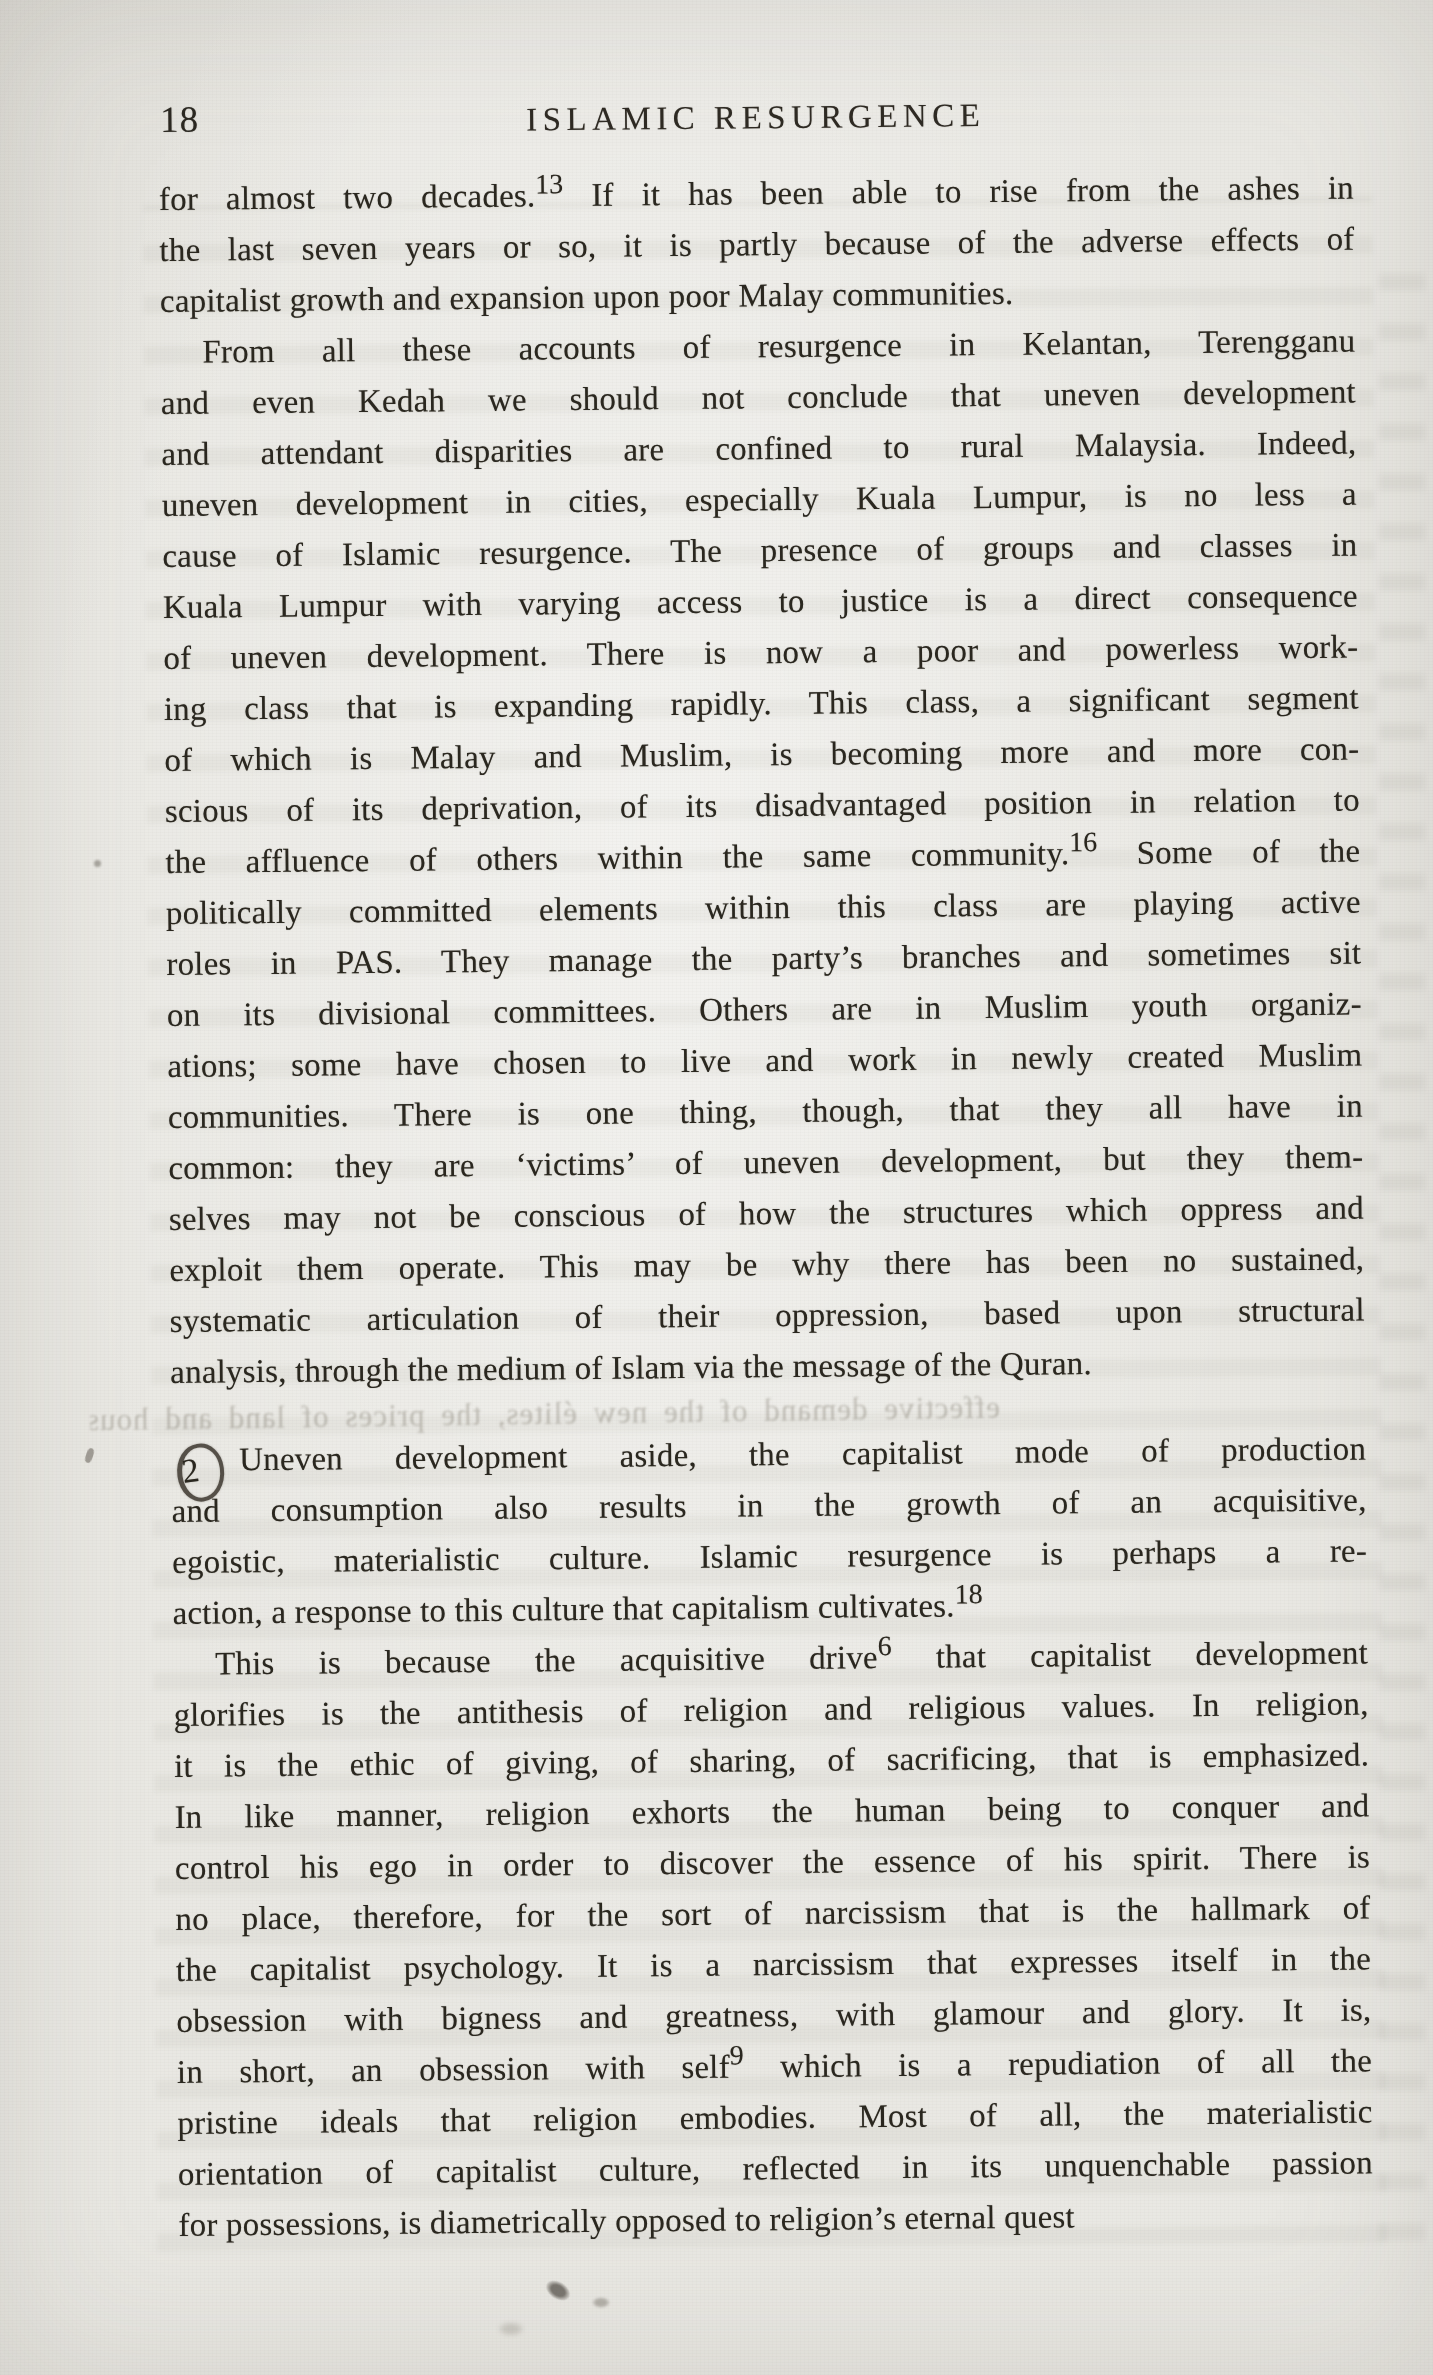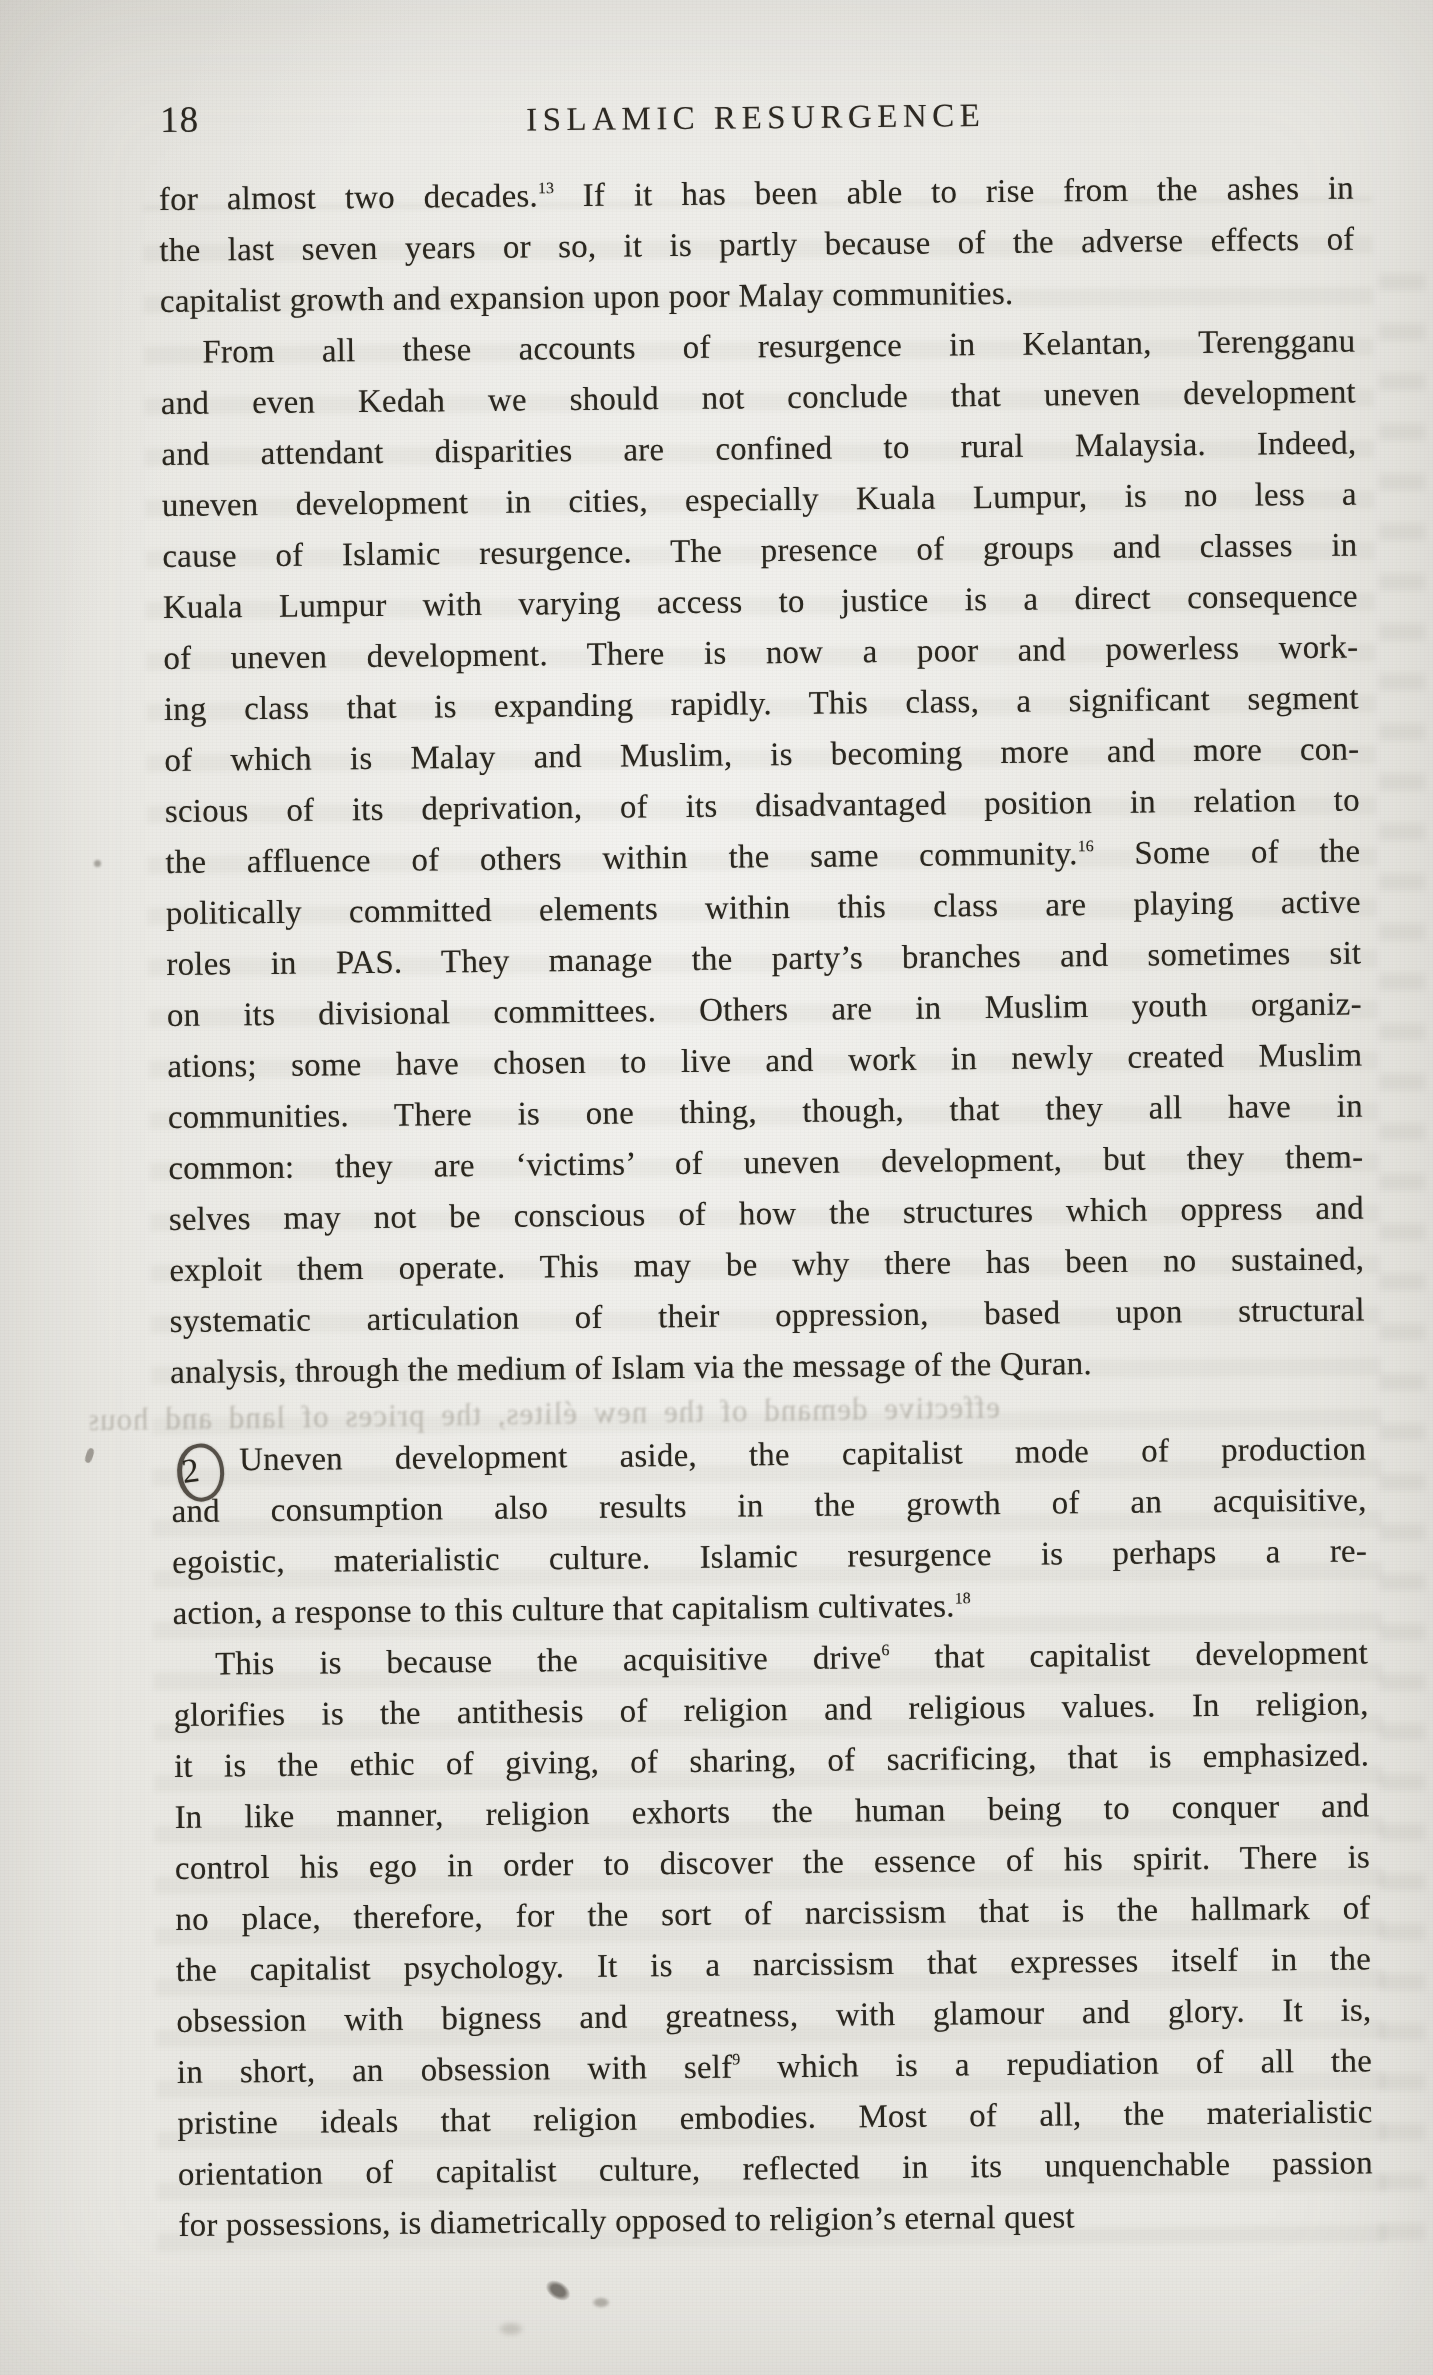--- a/index.html
+++ b/index.html
@@ -57,21 +57,21 @@
   .paragraph { margin:0; }
   .paragraph.gap-before { margin-top:37px; }
   .line {
     height:51px; line-height:51px; font-size:33px;
     letter-spacing:0.2px; color:#2a271f;
     text-shadow:0 0 1px rgba(45,40,32,0.42);
   }
   .line.j { text-align:justify; text-align-last:justify; }
   .paragraph.indented .line:first-child { text-indent:42px; }
   .paragraph.badge-para .line:first-child { text-indent:6px; }
-  sup.fn { font-size:16px; line-height:0; vertical-align:13px; letter-spacing:0; }
+  sup.fn { font-size:28px; line-height:0; vertical-align:13px; letter-spacing:0; }
 
   .circle-badge {
     display:inline-block; width:38px; height:50px;
     border:4px solid rgba(52,46,38,0.82);
     border-left-width:5px; border-radius:50% 46% 52% 48%;
     text-align:center; text-indent:0; line-height:44px; font-size:34px;
     transform:rotate(-7deg); vertical-align:-10px; margin-right:15px;
     box-shadow:0 0 2px rgba(52,46,38,0.35), inset 0 0 2px rgba(52,46,38,0.3);
   }
 

